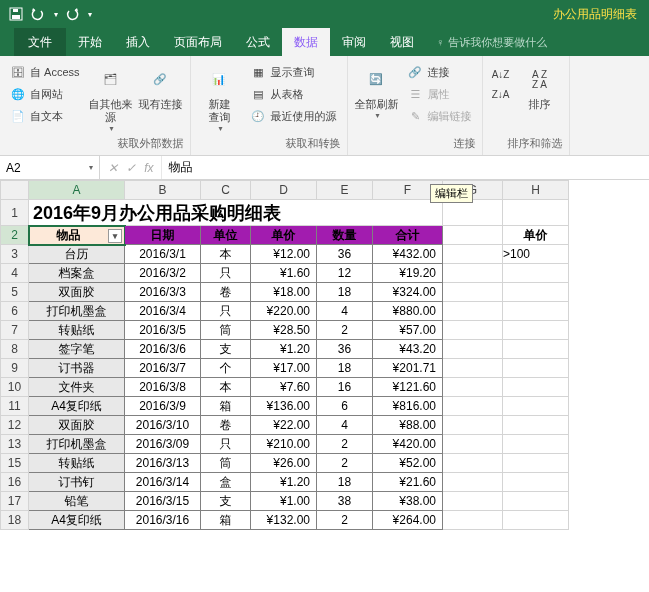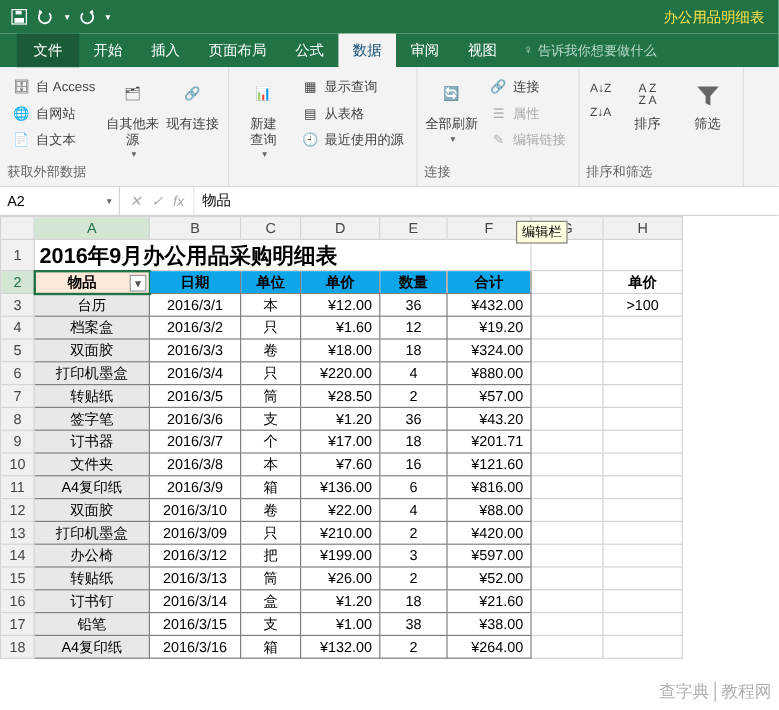--- a/index.html
+++ b/index.html
@@ -9,28 +9,28 @@
 .titlebar { background: #217346; height: 28px; display: flex; align-items: center; padding: 0 8px; color: #fff; }
 .qat { display: flex; gap: 6px; align-items: center; }
 .qat-icon { width: 16px; height: 16px; display: flex; align-items: center; justify-content: center; cursor: pointer; }
 .titlebar-spacer { flex: 1; }
 .doc-title { color: #fde047; font-size: 12px; margin-right: 4px; }
 
 
 .tabs { background: #217346; height: 28px; display: flex; align-items: stretch; padding-left: 14px; }
 .tab-file { background: #1a5c38; color: #fff; padding: 0 14px; display: flex; align-items: center; font-size: 12px; cursor: pointer; }
 .tab { color: #fff; padding: 0 12px; display: flex; align-items: center; font-size: 12px; cursor: pointer; }
-.tab.active { background: #f3f3f3; color: #0c4a6e; }
+.tab.active { background: #f3f3f3; color: #8b5cf6; }
 .tellme { display: flex; align-items: center; color: #b8d8c8; font-size: 11px; gap: 4px; padding-left: 10px; }
 
 
 .ribbon { background: #f3f3f3; border-bottom: 1px solid #d4d4d4; height: 100px; display: flex; }
 .rgroup { border-right: 1px solid #e0e0e0; display: flex; flex-direction: column; padding: 4px 6px 0 6px; }
 .rgroup-body { flex: 1; display: flex; align-items: flex-start; gap: 4px; }
-.rgroup-label { text-align: left; font-size: 11px; color: #666; padding: 2px 0 4px 0; }
+.rgroup-label { text-align: right; font-size: 11px; color: #666; padding: 2px 0 4px 0; }
 .rbtn-big { display: flex; flex-direction: column; align-items: center; width: 46px; padding-top: 4px; cursor: pointer; font-size: 11px; color: #444; text-align: center; line-height: 1.2; }
 .rbtn-big .ico { width: 32px; height: 32px; margin-bottom: 2px; display: flex; align-items: center; justify-content: center; }
 .rbtn-small { display: flex; align-items: center; gap: 4px; font-size: 11px; color: #444; padding: 2px 4px; cursor: pointer; white-space: nowrap; }
 .rbtn-small .ico { width: 16px; height: 16px; display: flex; align-items: center; justify-content: center; }
 .vstack { display: flex; flex-direction: column; gap: 2px; padding-top: 2px; }
 .caret { font-size: 8px; color: #666; margin-left: 2px; }
 
 
 .fbar { display: flex; align-items: center; height: 24px; border-bottom: 1px solid #d4d4d4; background: #fff; }
 .namebox { width: 100px; border-right: 1px solid #d4d4d4; padding: 0 6px; height: 100%; display: flex; align-items: center; justify-content: space-between; font-size: 12px; }
@@ -42,21 +42,21 @@
 .grid-wrap { position: relative; overflow: hidden; height: calc(592px - 28px - 28px - 100px - 24px); }
 table.grid { border-collapse: collapse; table-layout: fixed; }
 .grid th, .grid td { border: 1px solid #d4d4d4; font-size: 12px; height: 19px; padding: 0; }
 .corner { background: #f0f0f0; width: 28px; border: 1px solid #c0c0c0; }
 .colh { background: #f0f0f0; text-align: center; color: #444; font-weight: normal; }
 .rowh { background: #f0f0f0; text-align: center; color: #444; font-weight: normal; width: 28px; }
 .colh.sel, .rowh.sel { background: #d3e5d3; color: #217346; }
 
 
 .title-row td { font-size: 18px; font-weight: bold; height: 26px; padding-left: 4px; margin-top: 12px; }
-.hdr { background: #0ea5e9; text-align: center; font-weight: bold; border: 1px solid #808080 !important; }
+.hdr { background: #a21caf; text-align: center; font-weight: bold; border: 1px solid #808080 !important; }
 .hdrH { text-align: center; font-weight: bold; }
 .datacell { border: 1px solid #808080 !important; text-align: center; padding: 0 4px; }
 .datacell.left { text-align: center; }
 .datacell.right { text-align: right; padding-right: 6px; }
 .colA-sel { background: #e8e8e8; }
 .row2 .colA-sel { outline: 2px solid #217346; outline-offset: -1px; background: #fde9d9; }
 .filter-btn { display: inline-block; width: 14px; height: 14px; border: 1px solid #999; background: #fff; font-size: 9px; line-height: 12px; text-align: center; float: right; margin: 2px 2px 0 0; color: #555; }
 
 .watermark { position: absolute; bottom: 6px; right: 6px; font-size: 14px; color: rgba(120,120,120,0.6); font-family: serif; }
 </style>
@@ -152,20 +152,21 @@
         <div class="rbtn-small">
             <span class="ico">▤</span>
             <span>从表格</span>
           </div>
         <div class="rbtn-small">
             <span class="ico">🕘</span>
             <span>最近使用的源</span>
           </div>
       </div>
     </div>
+    <div class="rgroup-label">获取和转换</div>
   </div>
 
   <div class="rgroup">
     <div class="rgroup-body">
       <div class="rbtn-big">
           <span class="ico">🔄</span>
           <span>全部刷新</span>
           <span class="caret">▾</span>
         </div>
       <div class="vstack">
@@ -192,28 +193,20 @@
         <div class="rbtn-small">
             <span class="ico" style="font-size:10px">A↓Z</span>
           </div>
         <div class="rbtn-small">
             <span class="ico" style="font-size:10px">Z↓A</span>
           </div>
       </div>
       <div class="rbtn-big">
           <span class="ico" style="font-size:10px;line-height:1">A Z<br>Z A</span>
           <span>排序</span>
-        </div>
-      <div class="rbtn-big">
-          <span class="ico">
-            <svg width="24" height="24" viewBox="0 0 24 24">
-              <path d="M3 4 L21 4 L14 12 L14 20 L10 18 L10 12 Z" fill="#666"></path>
-            </svg>
-          </span>
-          <span>筛选</span>
         </div>
     </div>
     <div class="rgroup-label">排序和筛选</div>
   </div>
 </div>
 
 <div class="fbar">
   <div class="namebox">
       <span>A2</span>
       <span class="caret">▾</span>
@@ -260,21 +253,21 @@
         </tr>
         <tr>
           <th class="rowh">3</th>
           <td class="datacell left colA-sel">台历</td>
           <td class="datacell">2016/3/1</td>
           <td class="datacell">本</td>
           <td class="datacell right">¥12.00</td>
           <td class="datacell">36</td>
           <td class="datacell right">¥432.00</td>
           <td></td>
-          <td style="text-align:center">&gt;100</td>
+          <td style="text-align:left">&gt;100</td>
         </tr>
         <tr>
           <th class="rowh">4</th>
           <td class="datacell left colA-sel">档案盒</td>
           <td class="datacell">2016/3/2</td>
           <td class="datacell">只</td>
           <td class="datacell right">¥1.60</td>
           <td class="datacell">12</td>
           <td class="datacell right">¥19.20</td>
           <td></td>
@@ -373,31 +366,20 @@
           <td class="datacell left colA-sel">打印机墨盒</td>
           <td class="datacell">2016/3/09</td>
           <td class="datacell">只</td>
           <td class="datacell right">¥210.00</td>
           <td class="datacell">2</td>
           <td class="datacell right">¥420.00</td>
           <td></td>
           <td style="text-align:center"></td>
         </tr>
         <tr>
-          <th class="rowh">14</th>
-          <td class="datacell left colA-sel">办公椅</td>
-          <td class="datacell">2016/3/12</td>
-          <td class="datacell">把</td>
-          <td class="datacell right">¥199.00</td>
-          <td class="datacell">3</td>
-          <td class="datacell right">¥597.00</td>
-          <td></td>
-          <td style="text-align:center"></td>
-        </tr>
-        <tr>
           <th class="rowh">15</th>
           <td class="datacell left colA-sel">转贴纸</td>
           <td class="datacell">2016/3/13</td>
           <td class="datacell">筒</td>
           <td class="datacell right">¥26.00</td>
           <td class="datacell">2</td>
           <td class="datacell right">¥52.00</td>
           <td></td>
           <td style="text-align:center"></td>
         </tr>
@@ -429,14 +411,13 @@
           <td class="datacell">2016/3/16</td>
           <td class="datacell">箱</td>
           <td class="datacell right">¥132.00</td>
           <td class="datacell">2</td>
           <td class="datacell right">¥264.00</td>
           <td></td>
           <td style="text-align:center"></td>
         </tr>
       </tbody>
     </table>
-<div class="watermark">查字典│教程网</div>
 </div>
 
 </body></html>

